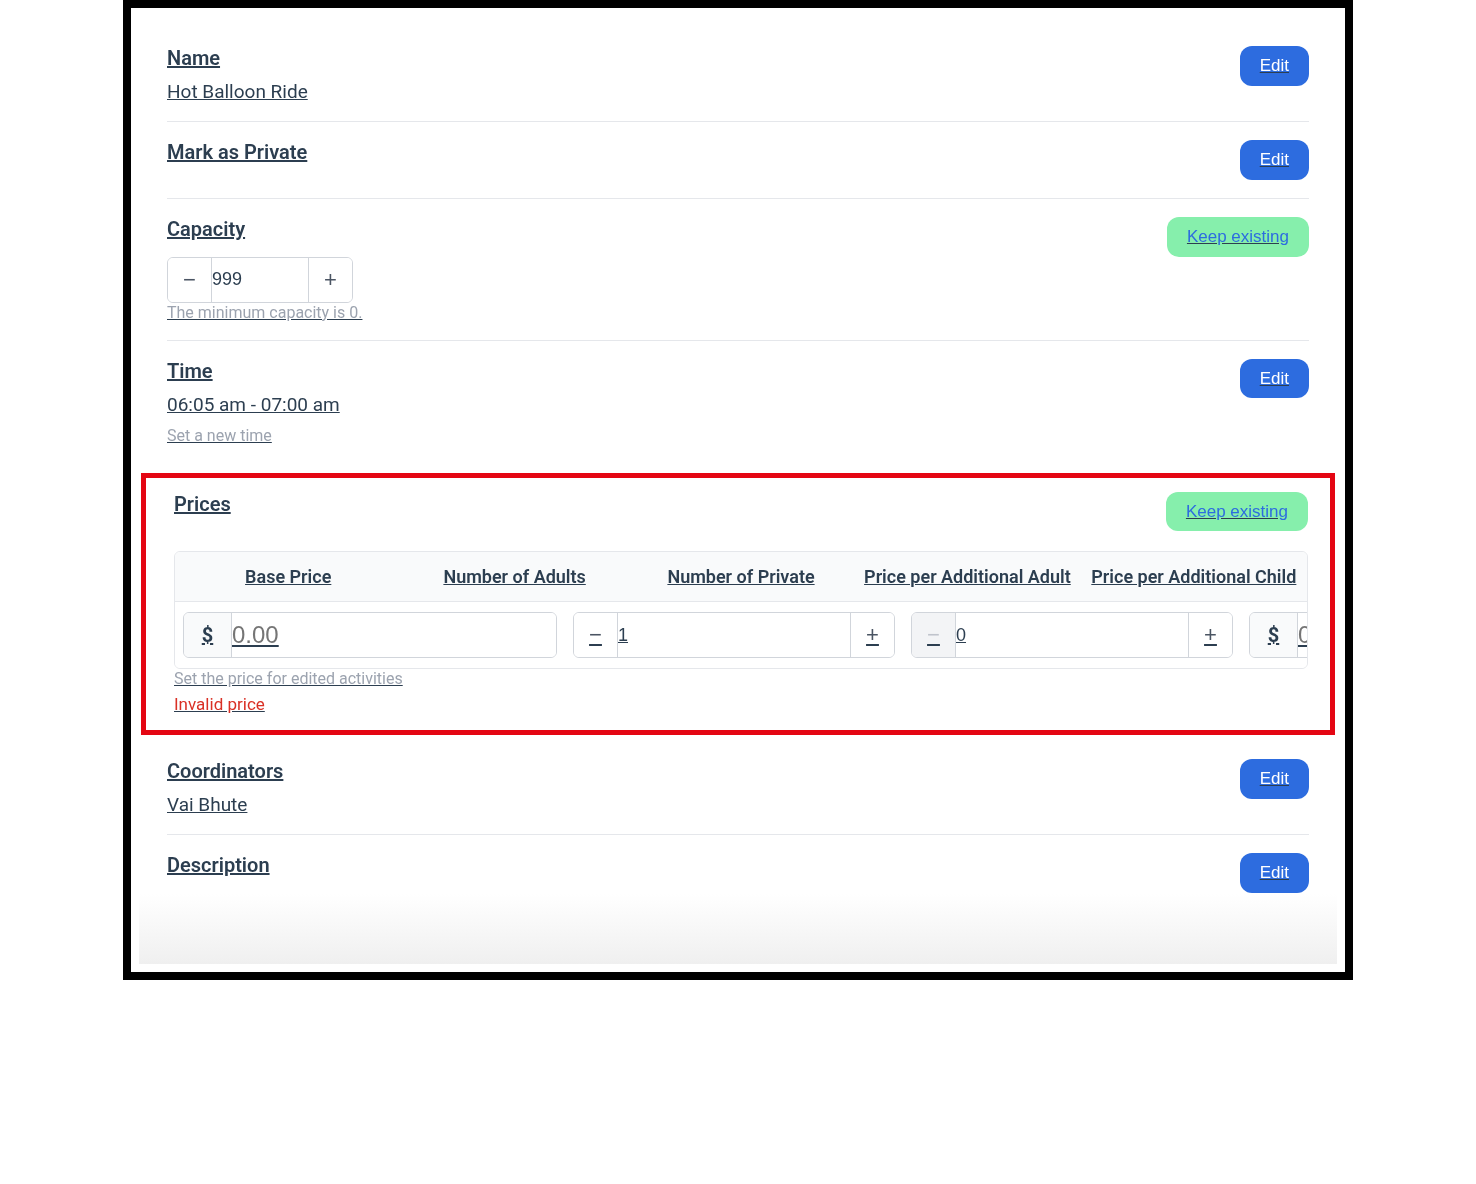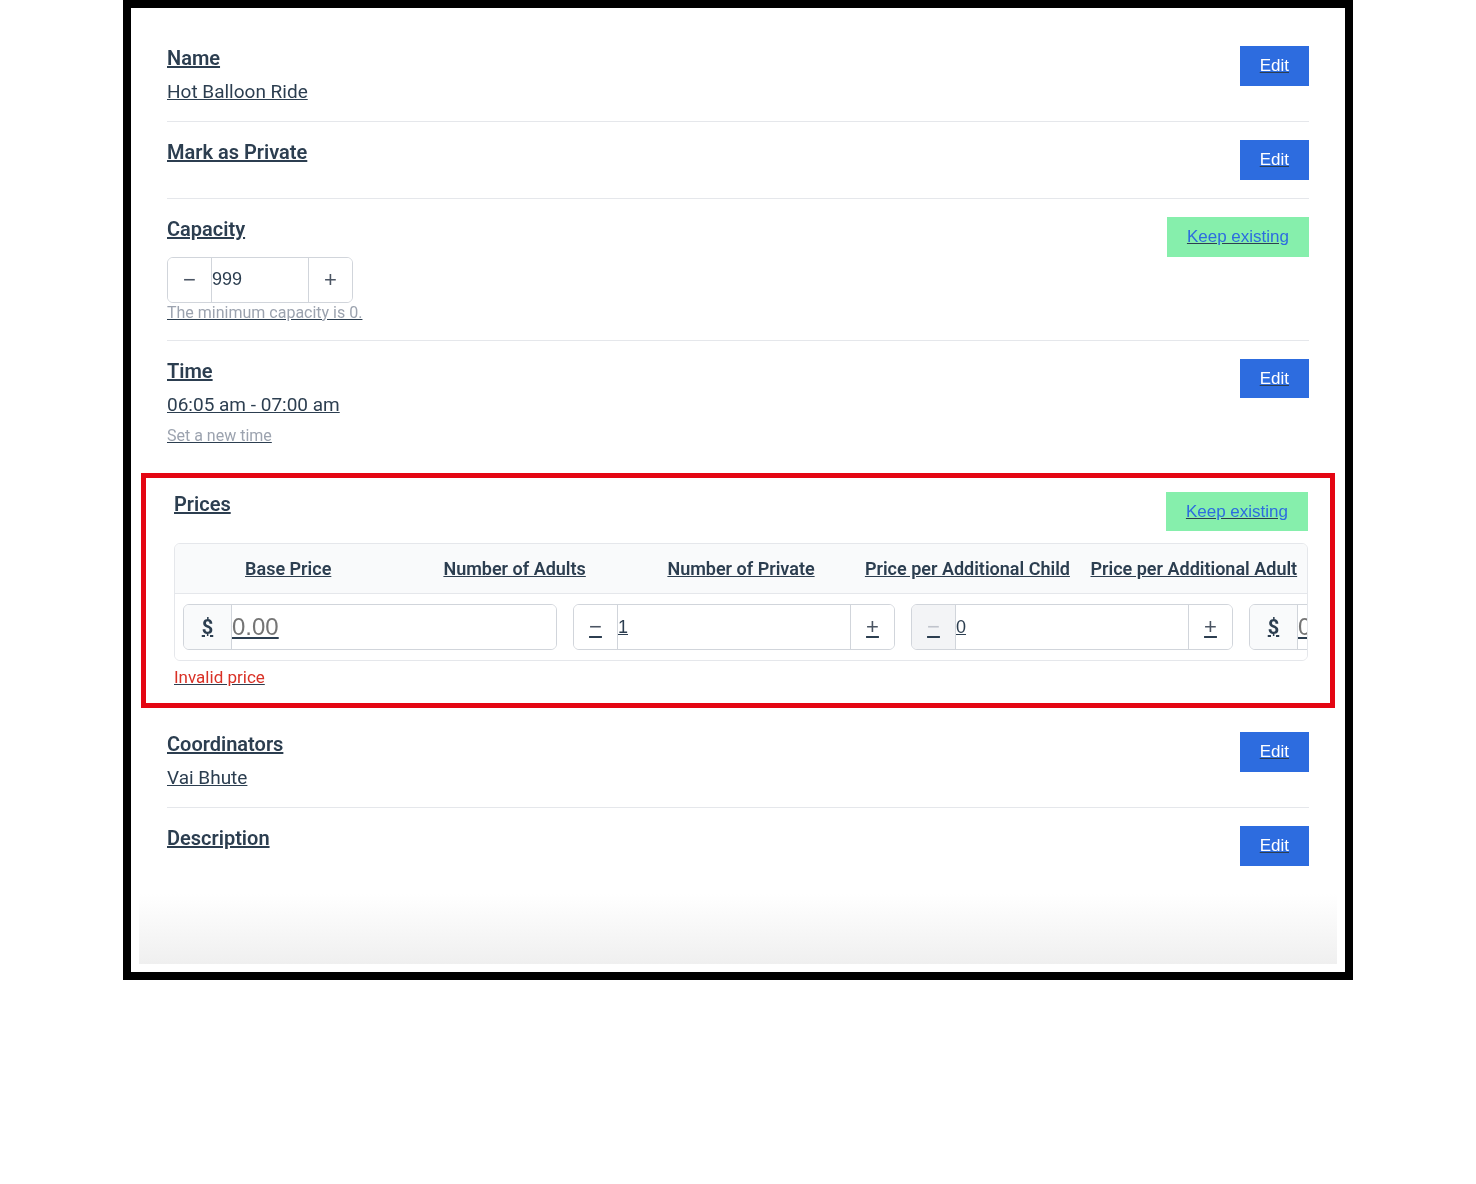--- a/index.html
+++ b/index.html
@@ -45,21 +45,21 @@
       color: #2c3e50;
       margin-bottom: 10px;
     }
     .section-value {
       font-size: 19px;
       color: #2c3e50;
       font-weight: 400;
     }
     .btn {
       border: none;
-      border-radius: 0;
+      border-radius: 12px;
       font-size: 17px;
       font-weight: 500;
       padding: 8px 20px;
       cursor: pointer;
       line-height: 1.4;
       text-align: center;
     }
     .btn-primary {
       background: #2d6cdf;
       color: #fff;
@@ -114,21 +114,21 @@
     }
     .highlight-box {
       border: 5px solid #e40613;
       margin: 10px -26px 0 -26px;
       padding: 10px 22px 16px 28px;
     }
     .prices-table {
       border: 1px solid #e5e7eb;
       border-radius: 6px;
       overflow: hidden;
-      margin-top: 12px;
+      margin-top: 20px;
     }
     .prices-header-row {
       display: flex;
       background: #f9fafb;
       border-bottom: 1px solid #e5e7eb;
     }
     .prices-header-cell {
       flex: 1;
       padding: 14px 8px;
       text-align: center;
@@ -250,22 +250,22 @@
         <div class="section-header">
           <div class="section-label">Prices</div>
           <button class="btn btn-secondary">Keep existing</button>
         </div>
 
         <div class="prices-table">
           <div class="prices-header-row">
             <div class="prices-header-cell">Base Price</div>
             <div class="prices-header-cell">Number of Adults</div>
             <div class="prices-header-cell">Number of Private</div>
+            <div class="prices-header-cell">Price per Additional Adult</div>
             <div class="prices-header-cell">Price per Additional Child</div>
-            <div class="prices-header-cell">Price per Additional Adult</div>
           </div>
           <div class="prices-body-row">
 
             <div class="prices-body-cell">
               <div class="currency-input">
                 <div class="currency-prefix">$</div>
                 <input class="currency-field" placeholder="0.00" style="">
               </div>
             </div>
 
@@ -296,20 +296,21 @@
             <div class="prices-body-cell">
               <div class="currency-input">
                 <div class="currency-prefix">$</div>
                 <input class="currency-field" placeholder="0.00" style="">
               </div>
             </div>
 
           </div>
         </div>
 
+        <div class="hint">Set the price for edited activities</div>
         <div class="error">Invalid price</div>
       </div>
     </div>
 
     <div class="section" style="margin-top:6px">
       <div class="section-header">
         <div>
           <div class="section-label">Coordinators</div>
           <div class="section-value">Vai Bhute</div>
         </div>

